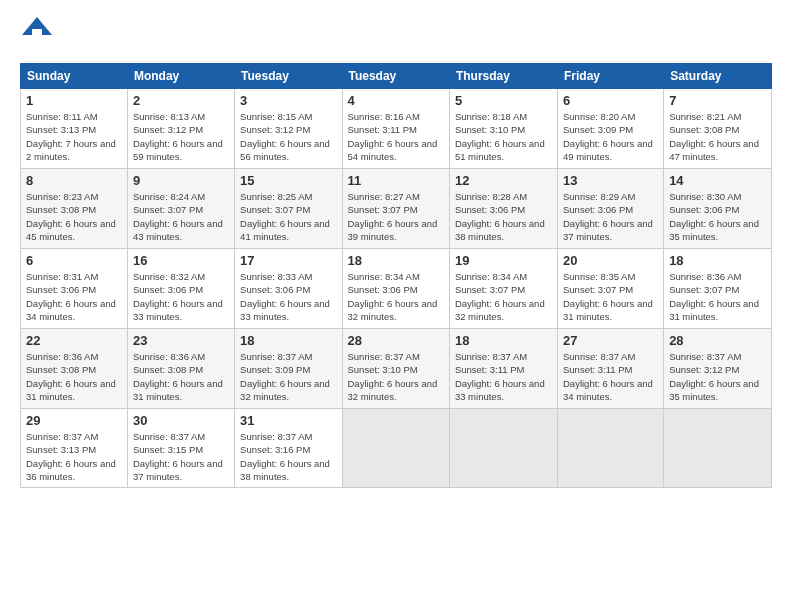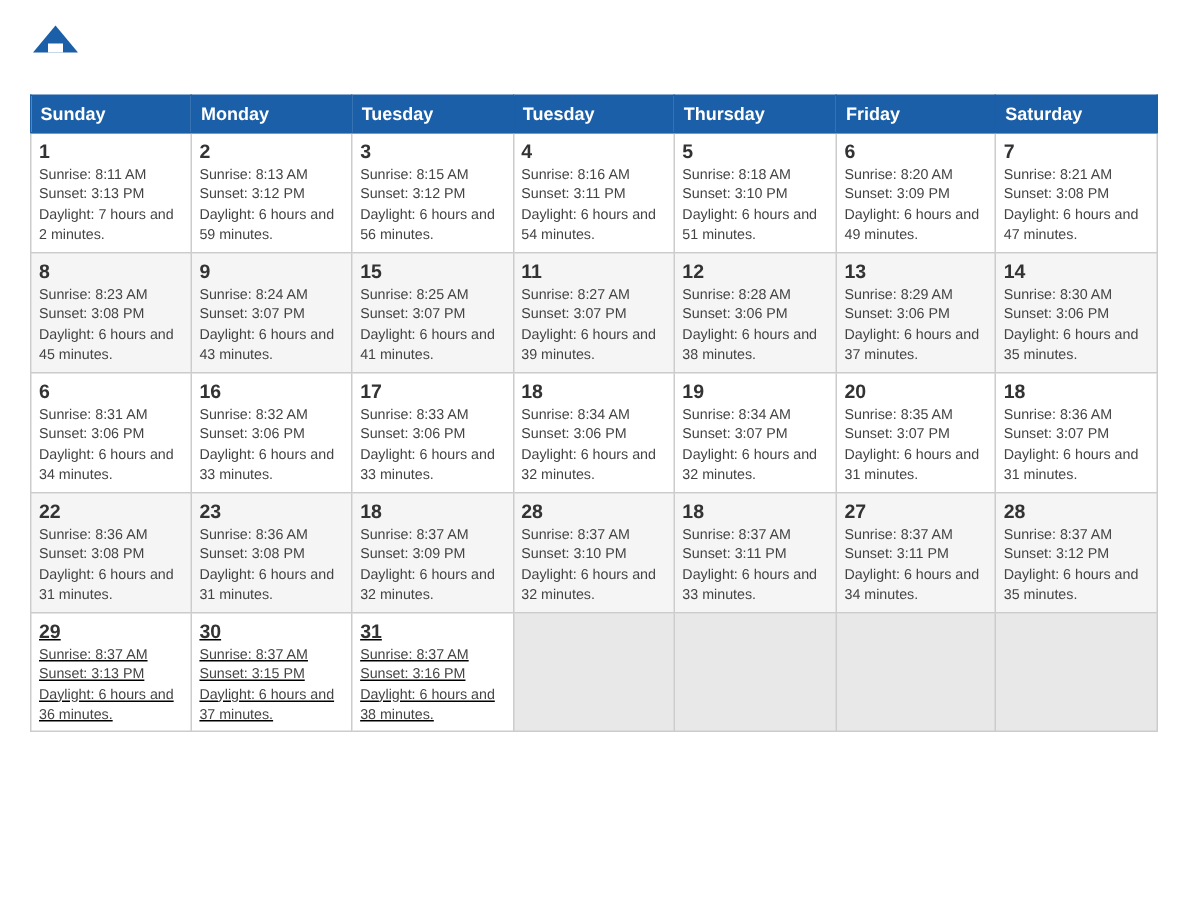--- a/index.html
+++ b/index.html
@@ -73,21 +73,20 @@
     .day-detail {
       color: #444;
       font-size: 9.5px;
       line-height: 1.4;
     }
     .empty-cell {
       background: #e8e8e8 !important;
     }
     .last-row td {
       height: 70px;
-      text-decoration: underline;
     }
   </style>
 </head>
 <body>
 
 <div class="container">
   <div class="header-row">
     <div class="logo">
       <div style="display:flex;flex-direction:column;align-items:flex-start;">
         <div style="display:flex;align-items:center;">

